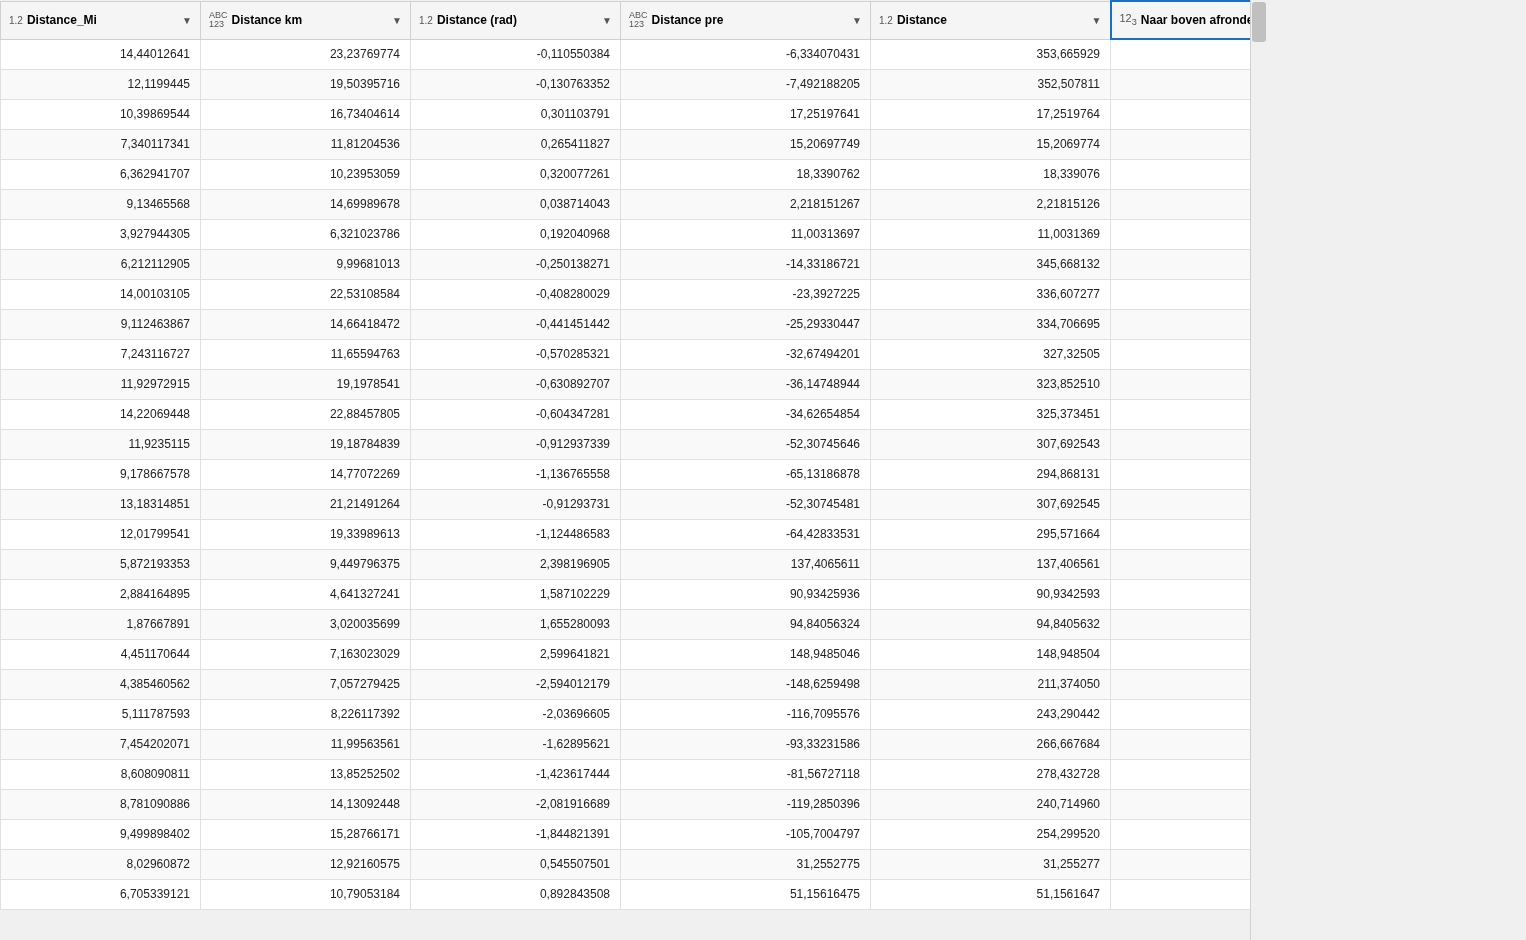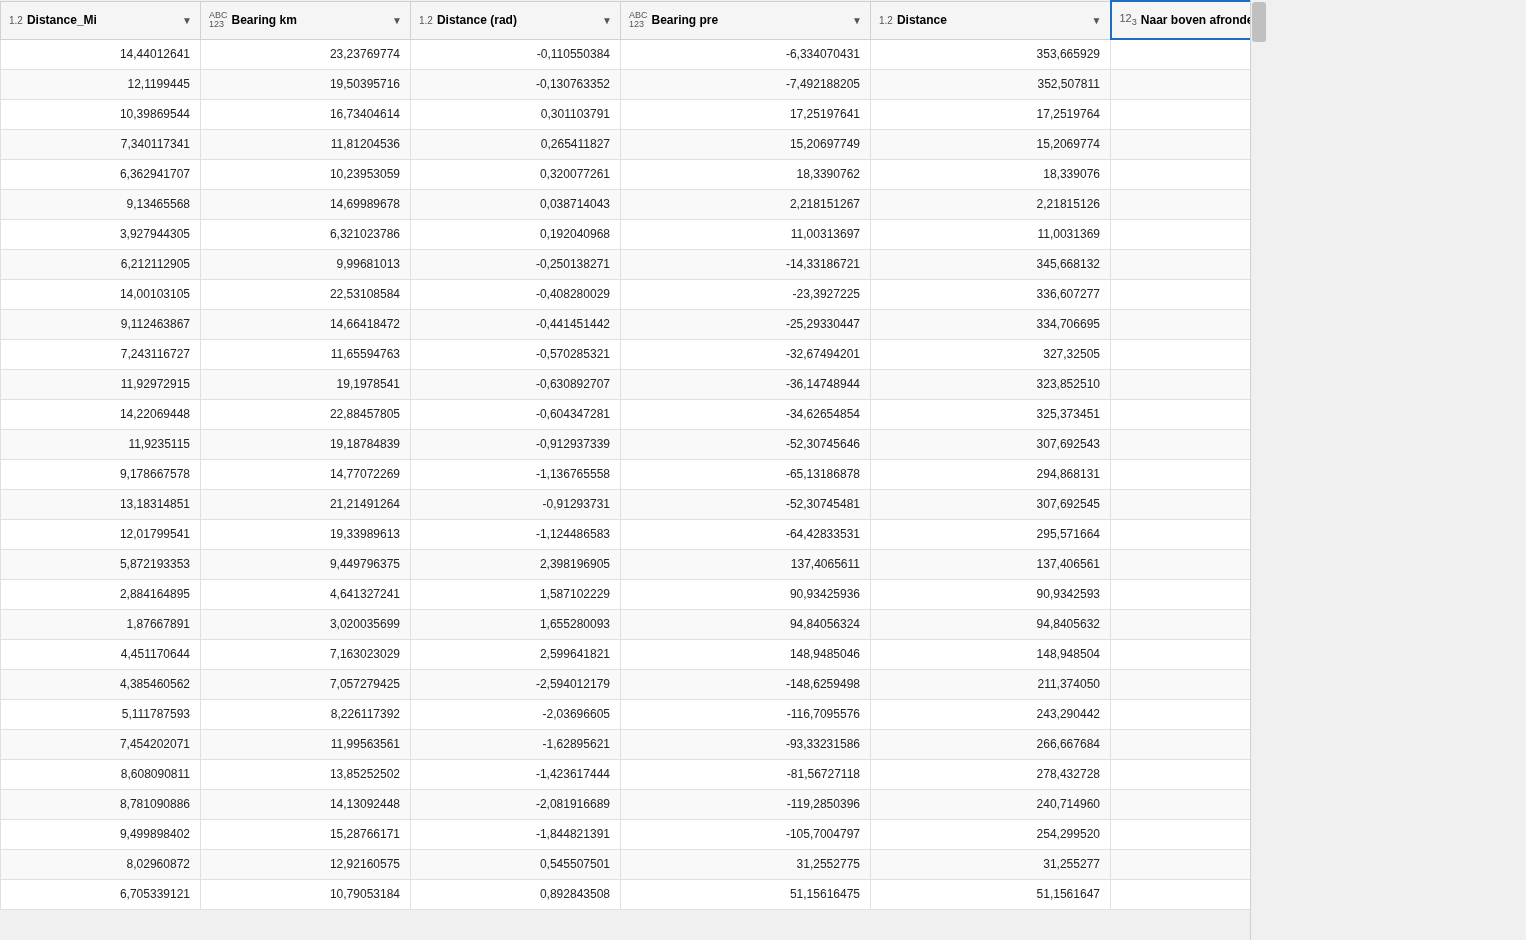--- a/index.html
+++ b/index.html
@@ -122,35 +122,35 @@
         <th class="col-distance-mi">
           <div class="col-header">
             <span class="type-icon">1.2</span>
             <span>Distance_Mi</span>
             <span class="dropdown-btn">▼</span>
           </div>
         </th>
         <th class="col-distance-km">
           <div class="col-header">
             <span class="type-icon" style="font-size:9px;line-height:1">ABC<br>123</span>
-            <span>Bearing km</span>
+            <span>Distance km</span>
             <span class="dropdown-btn">▼</span>
           </div>
         </th>
         <th class="col-bearing-rad">
           <div class="col-header">
             <span class="type-icon">1.2</span>
             <span>Distance (rad)</span>
             <span class="dropdown-btn">▼</span>
           </div>
         </th>
         <th class="col-bearing-pre">
           <div class="col-header">
             <span class="type-icon" style="font-size:9px;line-height:1">ABC<br>123</span>
-            <span>Bearing pre</span>
+            <span>Distance pre</span>
             <span class="dropdown-btn">▼</span>
           </div>
         </th>
         <th class="col-bearing">
           <div class="col-header">
             <span class="type-icon">1.2</span>
             <span>Distance</span>
             <span class="dropdown-btn">▼</span>
           </div>
         </th>

